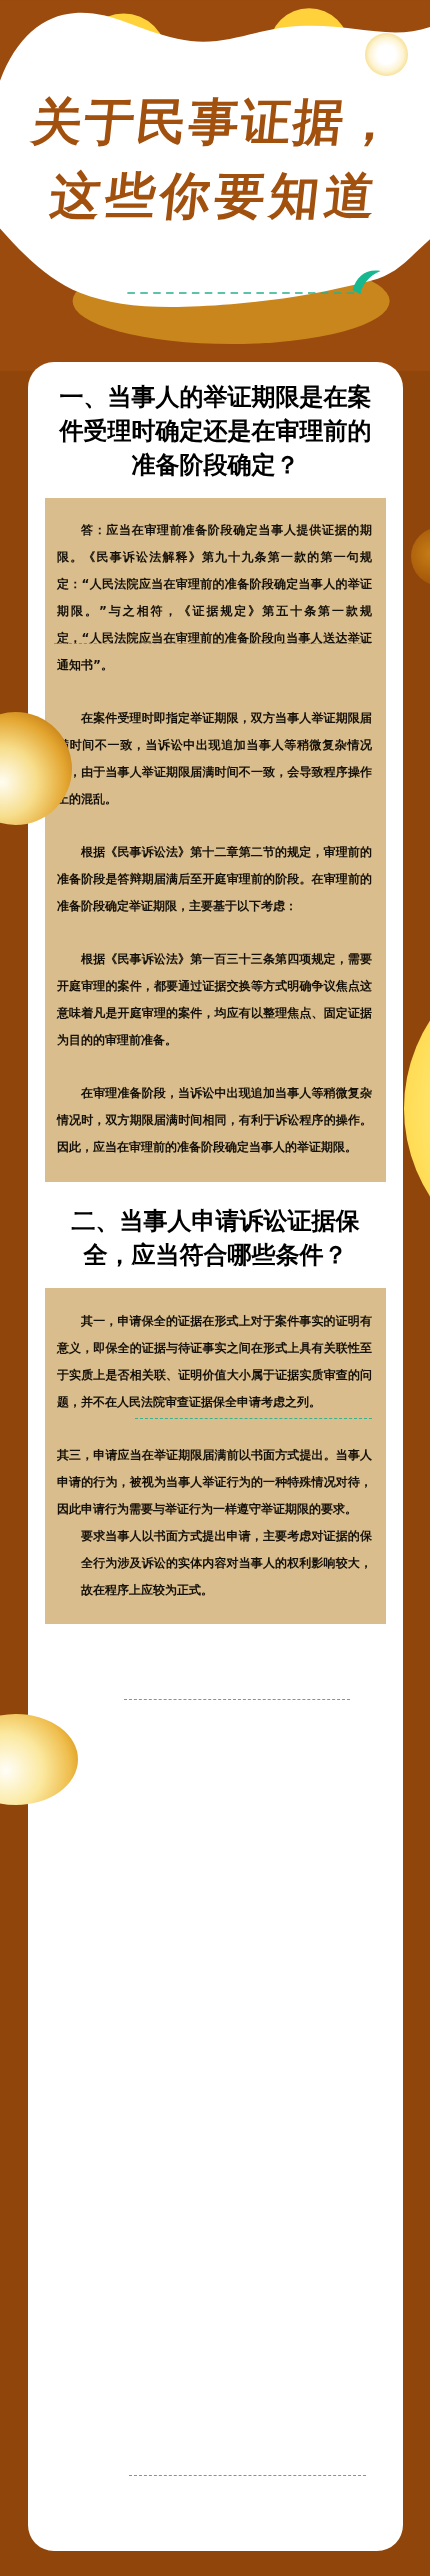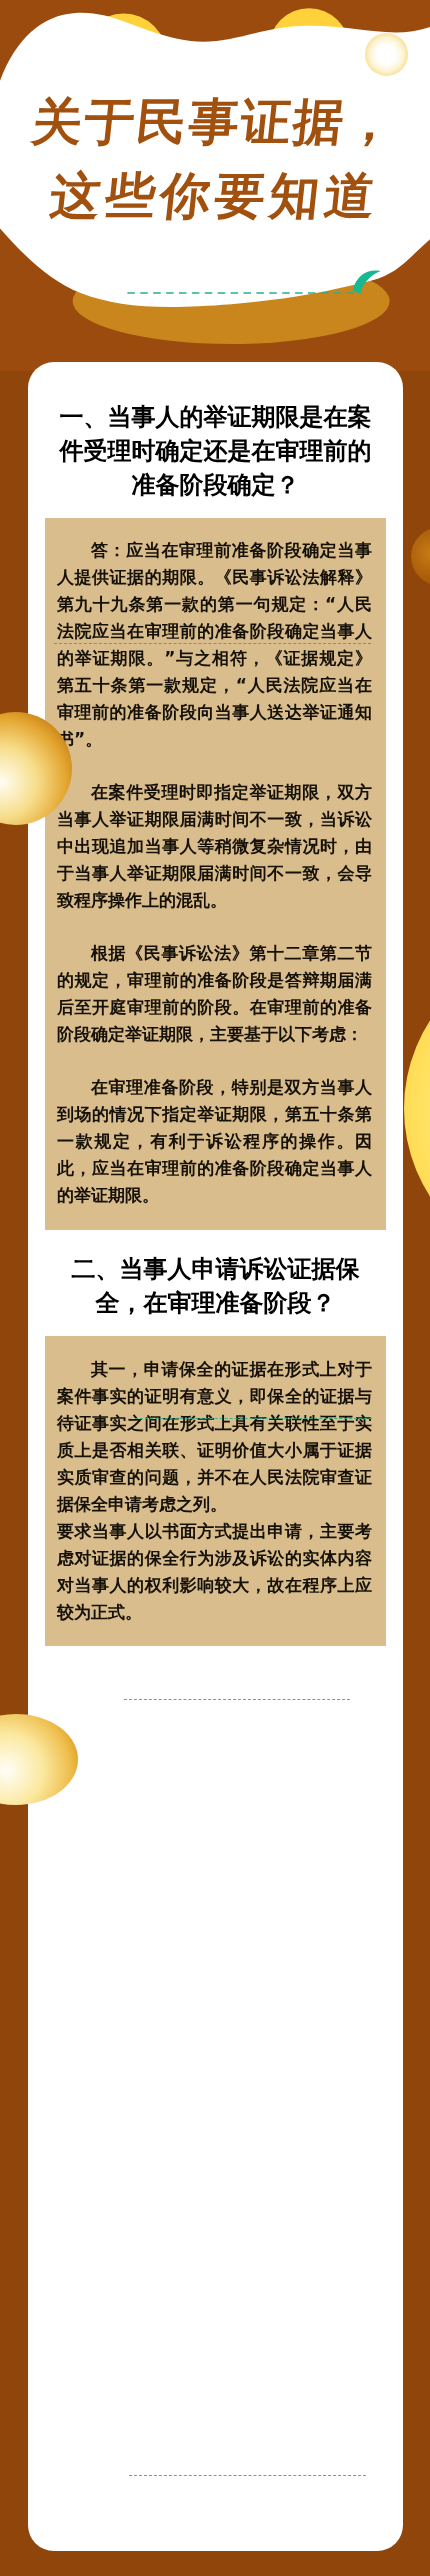--- a/index.html
+++ b/index.html
@@ -26,32 +26,32 @@
   }
   
   .card{
     position:absolute;left:28px;top:362px;width:375px;height:2189px;
     background:#FFFFFF;border-radius:26px;overflow:hidden;z-index:1;
   }
   .q-heading{
     margin:0 auto;width:323px;text-align:center;
     font-size:24px;line-height:34px;font-weight:800;color:#000000;
   }
-  #q1{margin-top:38px;}
+  #q1{margin-top:18px;}
   #q2{margin-top:22.6px;}
   .panel{
     width:341px;margin:16px auto 0;box-sizing:border-box;
     background:#D9BD8D;
     padding:19.4px 14px 20.4px 12px;
-    font-size:17px;line-height:27px;font-weight:600;color:#151008;
+    font-size:12px;line-height:27px;font-weight:600;color:#151008;
     text-align:justify;
   }
   .para{margin:26px 0 0;}
   .para:first-child{margin-top:0;}
-  .para.no-gap{margin-top:0;}
+  .para.no-gap{margin-top:0;margin-left:24px;}
   .indent{text-indent:2em;}
   
   .decor{position:absolute;border-radius:50%;}
   #orange-circle-right{
     left:411px;top:527px;width:59px;height:59px;z-index:0;
     background:radial-gradient(circle at 35% 45%,#C87E16 0%,#A55708 60%,rgba(146,70,8,0) 75%);
   }
   #gold-sphere-left-1{
     left:-41px;top:712px;width:113px;height:113px;z-index:2;
     background:radial-gradient(circle at 38% 62%,#FFFDF2 0%,#F7DE8C 35%,#E3A52F 65%,#C07812 84%,rgba(146,70,8,0) 96%);
@@ -92,27 +92,29 @@
 <div class="title-line" id="title2">这些你要知道</div>
 
 <div class="card">
 
   <div class="q-heading" id="q1">一、当事人的举证期限是在案件受理时确定还是在审理前的准备阶段确定？</div>
 
   <div class="panel">
     <div class="para indent">答：应当在审理前准备阶段确定当事人提供证据的期限。《民事诉讼法解释》第九十九条第一款的第一句规定：“人民法院应当在审理前的准备阶段确定当事人的举证期限。”与之相符，《证据规定》第五十条第一款规定，“人民法院应当在审理前的准备阶段向当事人送达举证通知书”。</div>
     <div class="para indent">在案件受理时即指定举证期限，双方当事人举证期限届满时间不一致，当诉讼中出现追加当事人等稍微复杂情况时，由于当事人举证期限届满时间不一致，会导致程序操作上的混乱。</div>
     <div class="para indent">根据《民事诉讼法》第十二章第二节的规定，审理前的准备阶段是答辩期届满后至开庭审理前的阶段。在审理前的准备阶段确定举证期限，主要基于以下考虑：</div>
-    <div class="para indent">在审理准备阶段，特别是双方当事人到场的情况下指定举证期限，第五十条第一款规定，有利于诉讼程序的操作。因此，应当在审理前的准备阶段确定当事人的举证期限。</div>
+    <div class="para indent">根据《民事诉讼法》第一百三十三条第四项规定，需要开庭审理的案件，都要通过证据交换等方式明确争议焦点这意味着凡是开庭审理的案件，均应有以整理焦点、固定证据为目的的审理前准备。</div>
+    <div class="para indent">在审理准备阶段，当诉讼中出现追加当事人等稍微复杂情况时，双方期限届满时间相同，有利于诉讼程序的操作。因此，应当在审理前的准备阶段确定当事人的举证期限。</div>
   </div>
 
-  <div class="q-heading" id="q2">二、当事人申请诉讼证据保全，在审理准备阶段？</div>
+  <div class="q-heading" id="q2">二、当事人申请诉讼证据保全，应当符合哪些条件？</div>
 
   <div class="panel">
     <div class="para indent">其一，申请保全的证据在形式上对于案件事实的证明有意义，即保全的证据与待证事实之间在形式上具有关联性至于实质上是否相关联、证明价值大小属于证据实质审查的问题，并不在人民法院审查证据保全申请考虑之列。</div>
+    <div class="para">其三，申请应当在举证期限届满前以书面方式提出。当事人申请的行为，被视为当事人举证行为的一种特殊情况对待，因此申请行为需要与举证行为一样遵守举证期限的要求。</div>
     <div class="para no-gap">要求当事人以书面方式提出申请，主要考虑对证据的保全行为涉及诉讼的实体内容对当事人的权利影响较大，故在程序上应较为正式。</div>
   </div>
 
 </div>
 
 <div class="decor" id="orange-circle-right"></div>
 <div class="decor" id="gold-sphere-left-1"></div>
 <div class="decor" id="big-yellow-circle-right"></div>
 <div class="decor" id="gold-sphere-left-2"></div>
 

